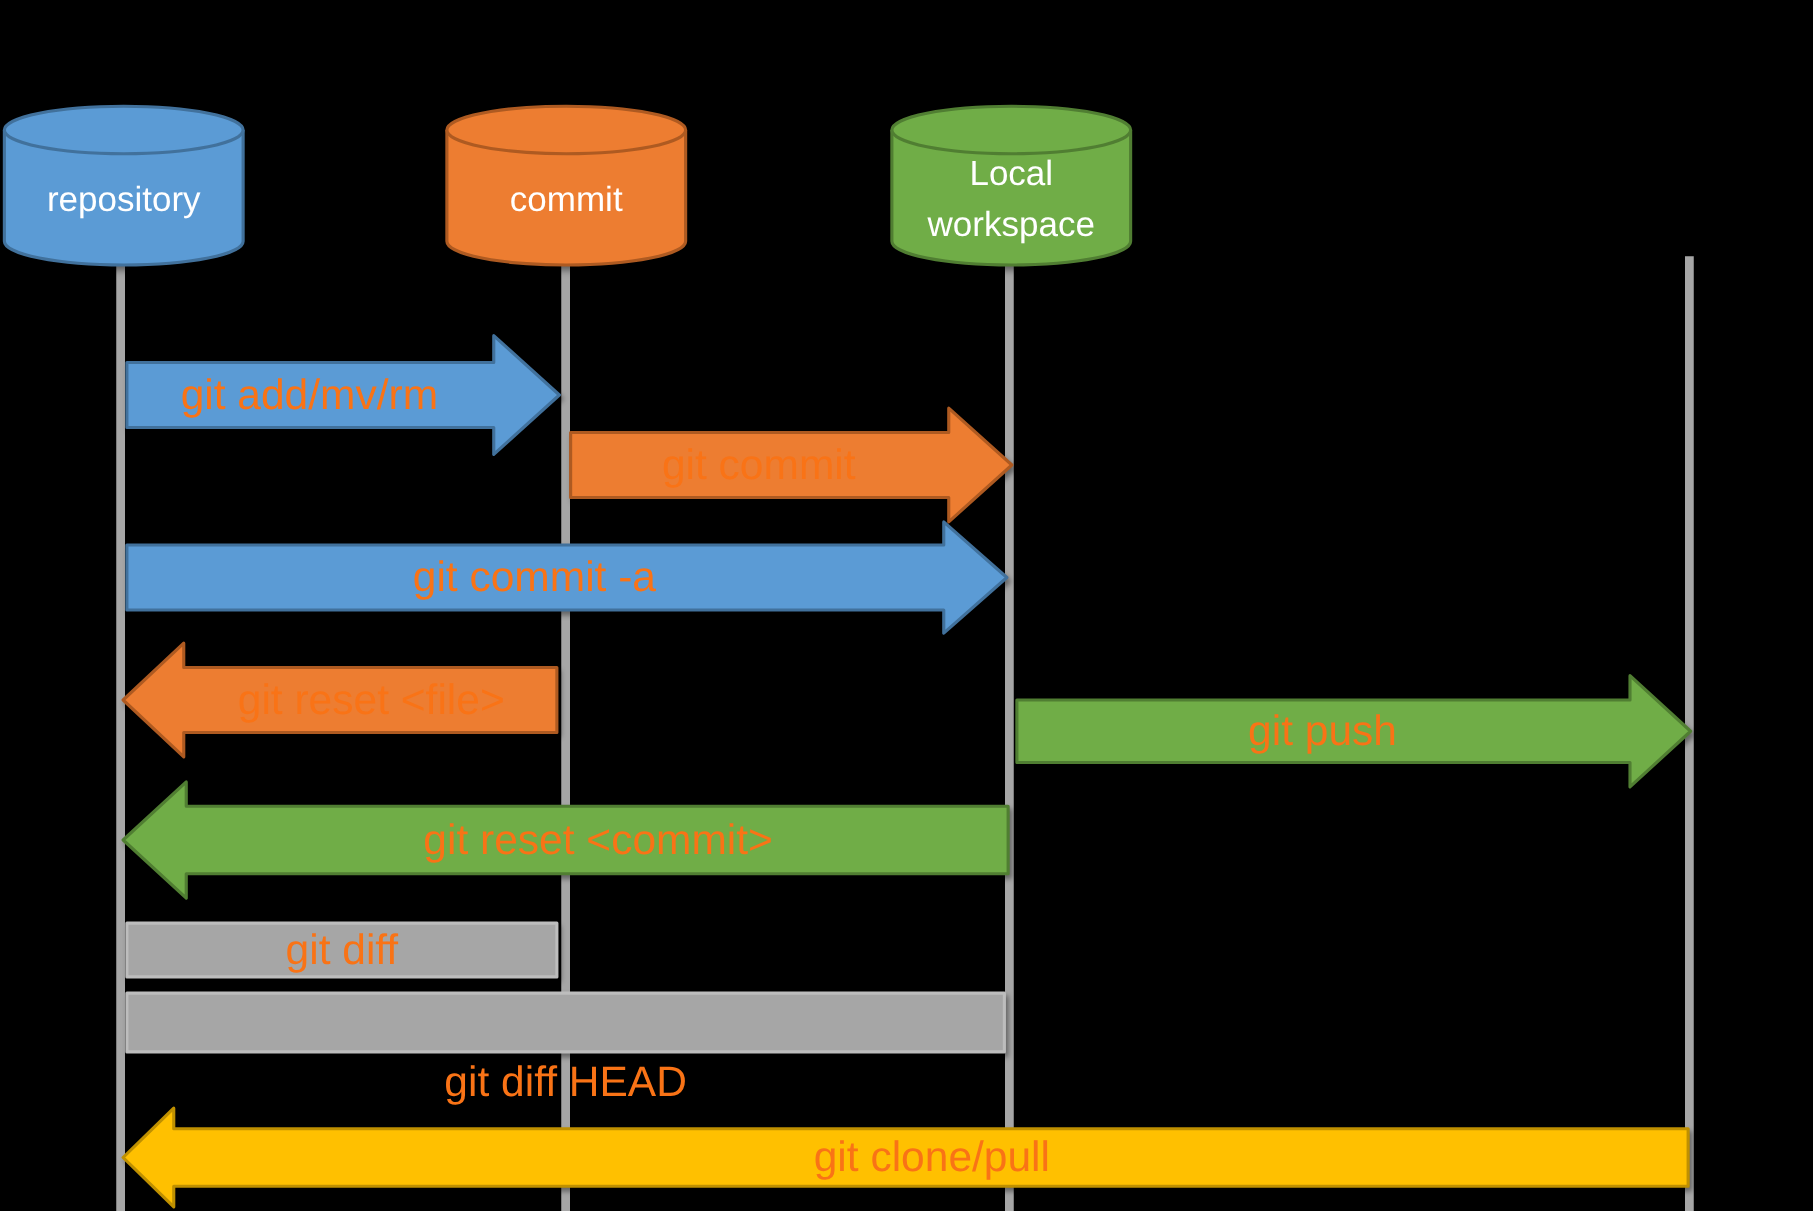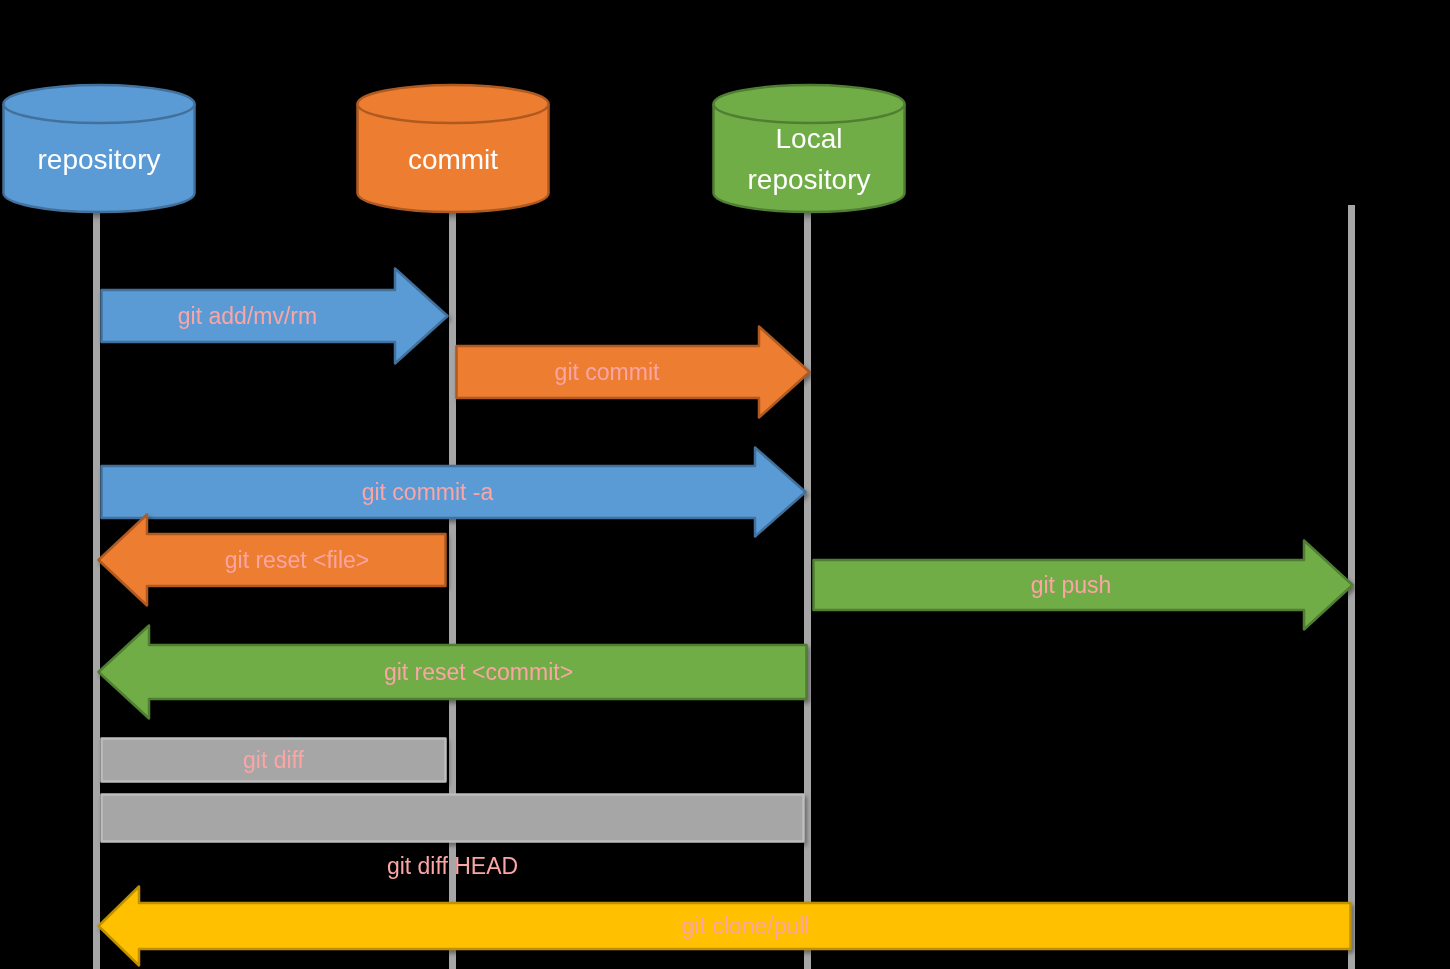--- a/index.html
+++ b/index.html
@@ -20,21 +20,21 @@
     position:absolute;left:8px;right:8px;top:28px;height:98px;
     display:flex;align-items:center;justify-content:center;text-align:center;
     color:#fff;font-size:28px;line-height:1.45;z-index:4;
   }
   .arrow{position:absolute;z-index:2;}
   .arrow svg{position:absolute;left:0;top:0;overflow:visible;
     filter:drop-shadow(2px 3px 2px rgba(0,0,0,0.4));}
   .arrow-label{
     position:absolute;top:0;height:100%;
     display:flex;align-items:center;justify-content:center;
-    color:#fca5a5;font-size:23px;white-space:nowrap;z-index:3;
+    color:#f97316;font-size:34px;white-space:nowrap;z-index:3;
   }
 </style>
 </head>
 <body>
 
 <div class="stage">
 
   <div class="lifeline" style="left:93px"></div>
   <div class="lifeline" style="left:449px"></div>
   <div class="lifeline" style="left:804px"></div>
@@ -54,57 +54,57 @@
       <ellipse cx="98" cy="21" rx="95.5" ry="19" stroke-width="2.5" fill="#ED7D31" stroke="#AE5A21"></ellipse>
     </svg>
     <div class="cyl-label">commit</div>
   </div>
 
   <div class="cyl" style="left:711px">
     <svg width="196" height="132" viewBox="0 0 196 132">
       <path d="M2.5 21 L2.5 110 A95.5 19 0 0 0 193.5 110 L193.5 21" stroke-width="2.5" fill="#70AD47" stroke="#507E32"></path>
       <ellipse cx="98" cy="21" rx="95.5" ry="19" stroke-width="2.5" fill="#70AD47" stroke="#507E32"></ellipse>
     </svg>
-    <div class="cyl-label">Local repository</div>
+    <div class="cyl-label">Local workspace</div>
   </div>
 
 
   <div class="arrow" style="left: 100px; top: 267px; width: 349px; height: 98px;">
       <svg width="349" height="98">
         <polygon points="1.5,23 295,23 295,1.5 347.5,49 295,96.5 295,75 1.5,75" fill="#5B9BD5" stroke="#41719C" stroke-width="2.5" stroke-linejoin="round"></polygon>
       </svg>
     <span class="arrow-label" style="left: 0px; width: 295px;">git add/mv/rm</span>
   </div>
 
   <div class="arrow" style="left: 455px; top: 325px; width: 356px; height: 94px;">
       <svg width="356" height="94">
         <polygon points="1.5,21 304,21 304,1.5 354.5,47 304,92.5 304,73 1.5,73" fill="#ED7D31" stroke="#AE5A21" stroke-width="2.5" stroke-linejoin="round"></polygon>
       </svg>
     <span class="arrow-label" style="left: 0px; width: 304px;">git commit</span>
   </div>
 
-  <div class="arrow" style="left: 100px; top: 446px; width: 707px; height: 92px;">
+  <div class="arrow" style="left: 100px; top: 416px; width: 707px; height: 92px;">
       <svg width="707" height="92">
         <polygon points="1.5,20 655,20 655,1.5 705.5,46 655,90.5 655,72 1.5,72" fill="#5B9BD5" stroke="#41719C" stroke-width="2.5" stroke-linejoin="round"></polygon>
       </svg>
     <span class="arrow-label" style="left: 0px; width: 655px;">git commit -a</span>
   </div>
 
   <div class="arrow" style="left: 97px; top: 513px; width: 350px; height: 94px;">
       <svg width="350" height="94">
         <polygon points="348.5,21 50,21 50,1.5 1.5,47 50,92.5 50,73 348.5,73" fill="#ED7D31" stroke="#AE5A21" stroke-width="2.5" stroke-linejoin="round"></polygon>
       </svg>
     <span class="arrow-label" style="left: 50px; width: 300px;">git reset &lt;file&gt;</span>
   </div>
 
   <div class="arrow" style="left: 812px; top: 539px; width: 542px; height: 92px;">
       <svg width="542" height="92">
         <polygon points="1.5,21 492,21 492,1.5 540.5,46 492,90.5 492,71 1.5,71" fill="#70AD47" stroke="#507E32" stroke-width="2.5" stroke-linejoin="round"></polygon>
       </svg>
-    <span class="arrow-label" style="left: 0px; width: 492px; padding-left: 13px;">git push</span>
+    <span class="arrow-label" style="left: 0px; width: 492px;">git push</span>
   </div>
 
   <div class="arrow" style="left: 97px; top: 624px; width: 711px; height: 96px;">
       <svg width="711" height="96">
         <polygon points="709.5,21 52,21 52,1.5 1.5,48 52,94.5 52,75 709.5,75" fill="#70AD47" stroke="#507E32" stroke-width="2.5" stroke-linejoin="round"></polygon>
       </svg>
     <span class="arrow-label" style="left: 52px; width: 659px;">git reset &lt;commit&gt;</span>
   </div>
 
 

